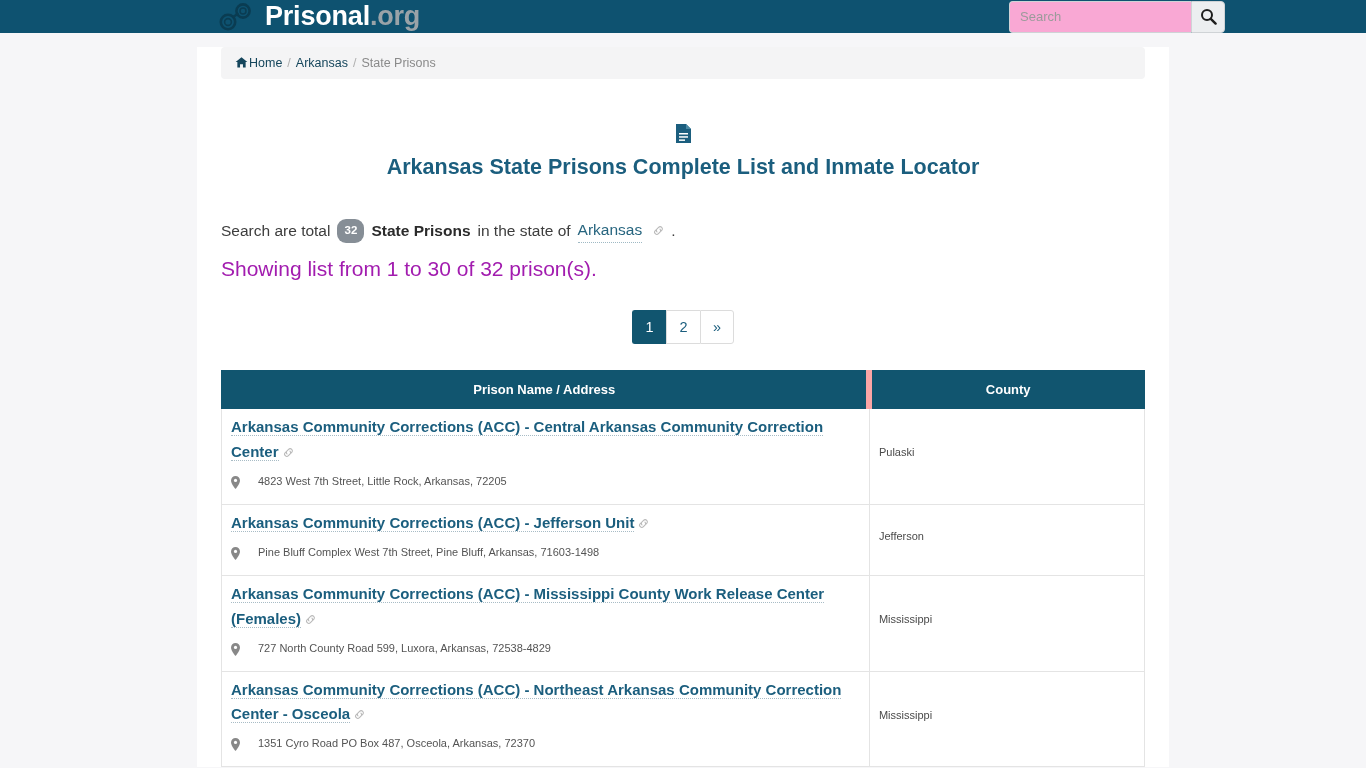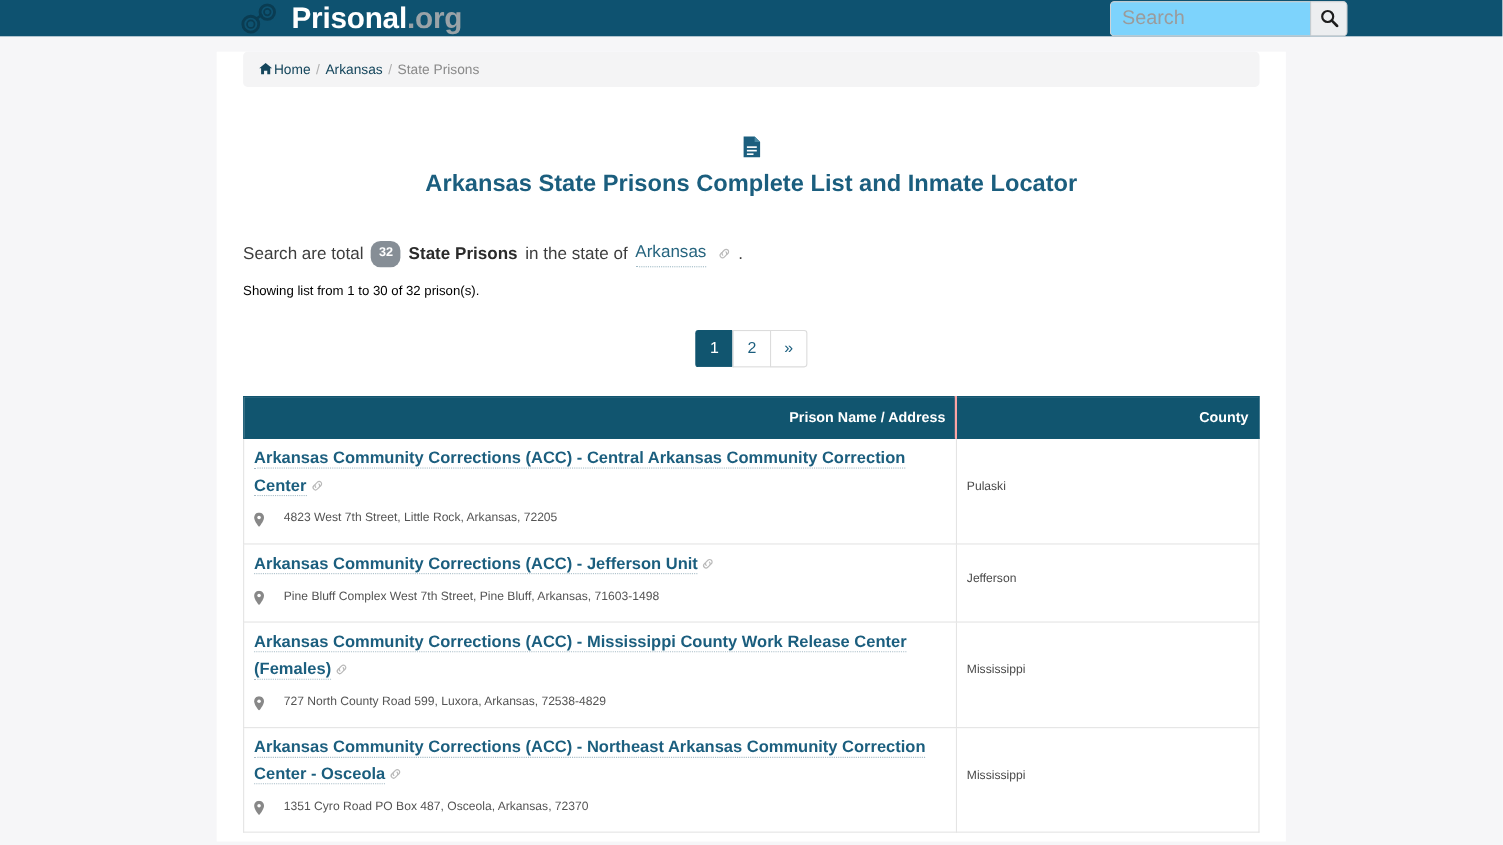--- a/index.html
+++ b/index.html
@@ -55,23 +55,23 @@
     align-items: stretch;
     height: 32px;
     margin-right: -56px;
   }
   .search-input {
     width: 182px;
     height: 32px;
     border: 1px solid #cfd3d6;
     border-right: none;
     border-radius: 4px 0 0 4px;
-    background: #7dd3fc;
+    background: #f9a8d4;
     padding: 0 10px;
-    font-size: 18px;
+    font-size: 13px;
     color: #333;
     font-family: "Liberation Sans", sans-serif;
     outline: none;
   }
   .search-input::placeholder { color: #9b9b9b; }
   .search-btn {
     width: 34px; height: 32px;
     border: 1px solid #cfd3d6;
     border-radius: 0 4px 4px 0;
     background: #eceef0;
@@ -153,22 +153,22 @@
     line-height: 1;
   }
   .intro b { font-weight: 700; color: #2b2b2b; }
   .state-link {
     color: #27657f;
     text-decoration: none;
     border-bottom: 1px dotted #9fb9c4;
   }
   .showing {
     margin: 14px 0 0 0;
-    font-size: 12px;
-    color: #000000;
+    font-size: 21px;
+    color: #a21caf;
   }
 
   
   .pagination {
     display: flex;
     justify-content: center;
     margin: 29px 0 0 0;
   }
   .page-btn {
     min-width: 34px;
@@ -199,26 +199,26 @@
     width: 100%;
     border-collapse: collapse;
     margin-top: 26px;
     table-layout: fixed;
   }
   .prison-table thead th {
     background: #11556f;
     color: #ffffff;
     font-size: 13px;
     font-weight: 700;
-    text-align: right;
+    text-align: center;
     padding: 11px 9px;
     border: 1px solid #11556f;
   }
   .prison-table thead th.col-name { width: 70.2%; }
-  .prison-table thead th.col-county { width: 29.8%; border-left: 2px solid #fca5a5; }
+  .prison-table thead th.col-county { width: 29.8%; border-left: 6px solid #fca5a5; }
   .prison-table tbody td {
     border: 1px solid #e4e4e4;
     padding: 6px 9px 15px 9px;
     vertical-align: middle;
   }
   .prison-link {
     color: #1b5e7e;
     font-size: 15px;
     font-weight: 700;
     text-decoration: none;

